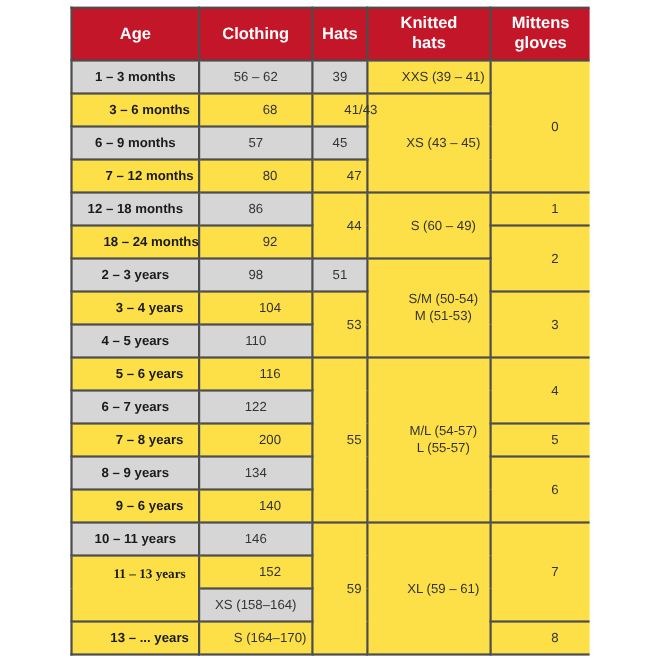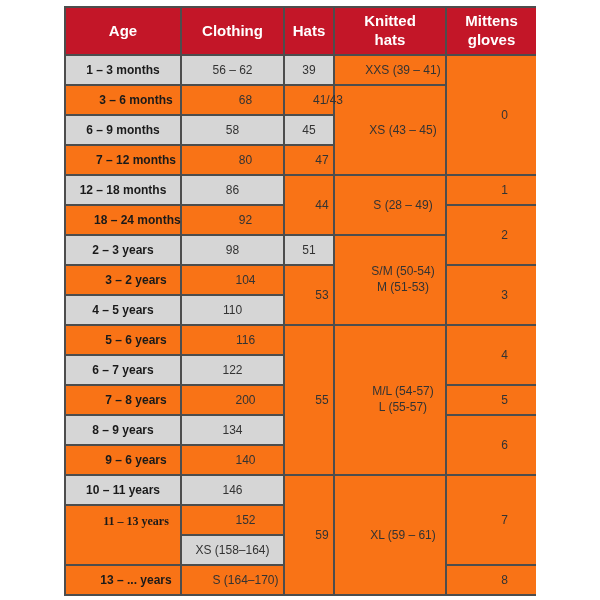--- a/index.html
+++ b/index.html
@@ -50,21 +50,21 @@
   td {
     font-size: 12px;
     color: #333333;
   }
   td.age {
     font-weight: bold;
     color: #1a1a1a;
     white-space: nowrap;
   }
   .gray  { background: #d6d6d6; }
-  .light { background: #f97316; padding-left: 28px; }
+  .light { background: #fde047; padding-left: 28px; }
 
   td.vtop {
     vertical-align: top;
     padding-top: 5px;
     line-height: 20px;
     font-family: Liberation Serif, serif;
   }
   td.knit2 { text-align: center; }
   td.knit2 .block {
     display: inline-block;
@@ -105,49 +105,49 @@
         <td class="light" rowspan="4">0</td>
       </tr>
       <tr>
         <td class="age light">3 – 6 months</td>
         <td class="light">68</td>
         <td class="light">41/43</td>
         <td class="light" rowspan="3">XS (43 – 45)</td>
       </tr>
       <tr>
         <td class="age gray">6 – 9 months</td>
-        <td class="gray">58</td>
+        <td class="gray">57</td>
         <td class="gray">45</td>
       </tr>
       <tr>
         <td class="age light">7 – 12 months</td>
         <td class="light">80</td>
         <td class="light">47</td>
       </tr>
       <tr>
         <td class="age gray">12 – 18 months</td>
         <td class="gray">86</td>
         <td class="light" rowspan="2">44</td>
-        <td class="light" rowspan="2">S (28 – 49)</td>
+        <td class="light" rowspan="2">S (60 – 49)</td>
         <td class="light">1</td>
       </tr>
       <tr>
         <td class="age light">18 – 24 months</td>
         <td class="light">92</td>
         <td class="light" rowspan="2">2</td>
       </tr>
       <tr>
         <td class="age gray">2 – 3 years</td>
         <td class="gray">98</td>
         <td class="gray">51</td>
         <td class="light knit2" rowspan="3"><span class="block">S/M (50-54)
 M (51-53)</span></td>
       </tr>
       <tr>
-        <td class="age light">3 – 2 years</td>
+        <td class="age light">3 – 4 years</td>
         <td class="light">104</td>
         <td class="light" rowspan="2">53</td>
         <td class="light" rowspan="2">3</td>
       </tr>
       <tr>
         <td class="age gray">4 – 5 years</td>
         <td class="gray">110</td>
       </tr>
       <tr>
         <td class="age light">5 – 6 years</td>

